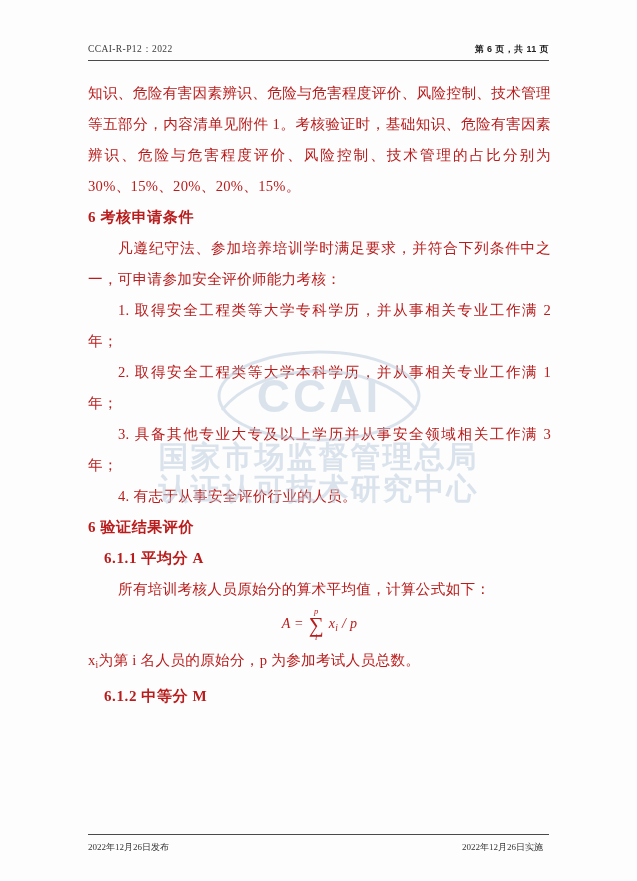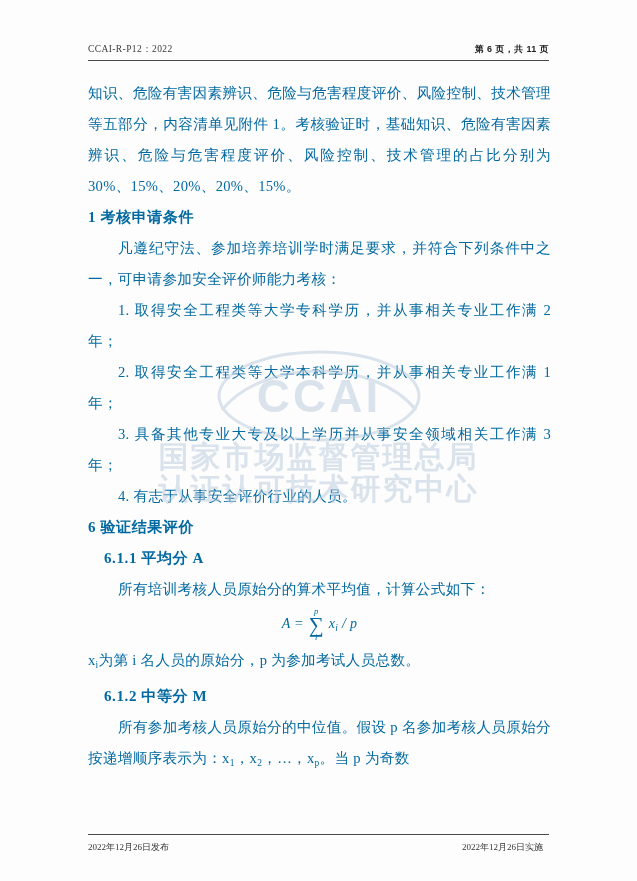--- a/index.html
+++ b/index.html
@@ -78,21 +78,21 @@
   }
 
   
   .content {
     position: absolute;
     left: 88px;
     right: 86px;
     top: 78px;
     bottom: 62px;
     font-size: 14.6px;
-    color: #0369a1;
+    color: #b91c1c;
     line-height: 31px;
     letter-spacing: 0.3px;
   }
   .para {
     margin: 0;
     text-align: justify;
   }
   .indent2 {
     text-indent: 30px;
   }
@@ -216,21 +216,21 @@
           <text x="105" y="64" text-anchor="middle" font-family="Liberation Sans, sans-serif" font-size="46" font-weight="bold" fill="#b9cbdd" letter-spacing="3">CCAI</text>
         </svg>
       </div>
       <div class="wm-text-cn">国家市场监督管理总局</div>
       <div class="wm-text-cn">认证认可技术研究中心</div>
     </div>
 
     <div class="content">
       <p class="para">知识、危险有害因素辨识、危险与危害程度评价、风险控制、技术管理等五部分，内容清单见附件 1。考核验证时，基础知识、危险有害因素辨识、危险与危害程度评价、风险控制、技术管理的占比分别为 30%、15%、20%、20%、15%。</p>
 
-      <h2 class="h-sec">1  考核申请条件</h2>
+      <h2 class="h-sec">6  考核申请条件</h2>
 
       <p class="para indent2">凡遵纪守法、参加培养培训学时满足要求，并符合下列条件中之一，可申请参加安全评价师能力考核：</p>
       <p class="para indent2">1. 取得安全工程类等大学专科学历，并从事相关专业工作满 2 年；</p>
       <p class="para indent2">2. 取得安全工程类等大学本科学历，并从事相关专业工作满 1 年；</p>
       <p class="para indent2">3. 具备其他专业大专及以上学历并从事安全领域相关工作满 3 年；</p>
       <p class="para indent2">4. 有志于从事安全评价行业的人员。</p>
 
       <h2 class="h-sec">6  验证结果评价</h2>
       <h4 class="h-subsub">6.1.1  平均分 A</h4>
 
@@ -244,21 +244,20 @@
           <span class="lim-bot">i</span>
         </span>
         <span>x</span><span class="sub">i</span>
         <span>/ p</span>
       </div>
 
       <p class="para"><span>x</span><span class="sub">i</span><span>为第 i 名人员的原始分，p 为参加考试人员总数。</span></p>
 
       <h4 class="h-subsub">6.1.2  中等分 M</h4>
 
-      <p class="para indent2"><span>所有参加考核人员原始分的中位值。假设 p 名参加考核人员原始分按递增顺序表示为：x</span><span class="sub">1</span><span>，x</span><span class="sub">2</span><span>，…，x</span><span class="sub">p</span><span>。当 p 为奇数</span></p>
     </div>
 
     <div class="footer-rule"></div>
     <div class="footer">
       <span>2022年12月26日发布</span>
       <span class="footer-right">2022年12月26日实施</span>
     </div>
 
   </div>
 </div>

